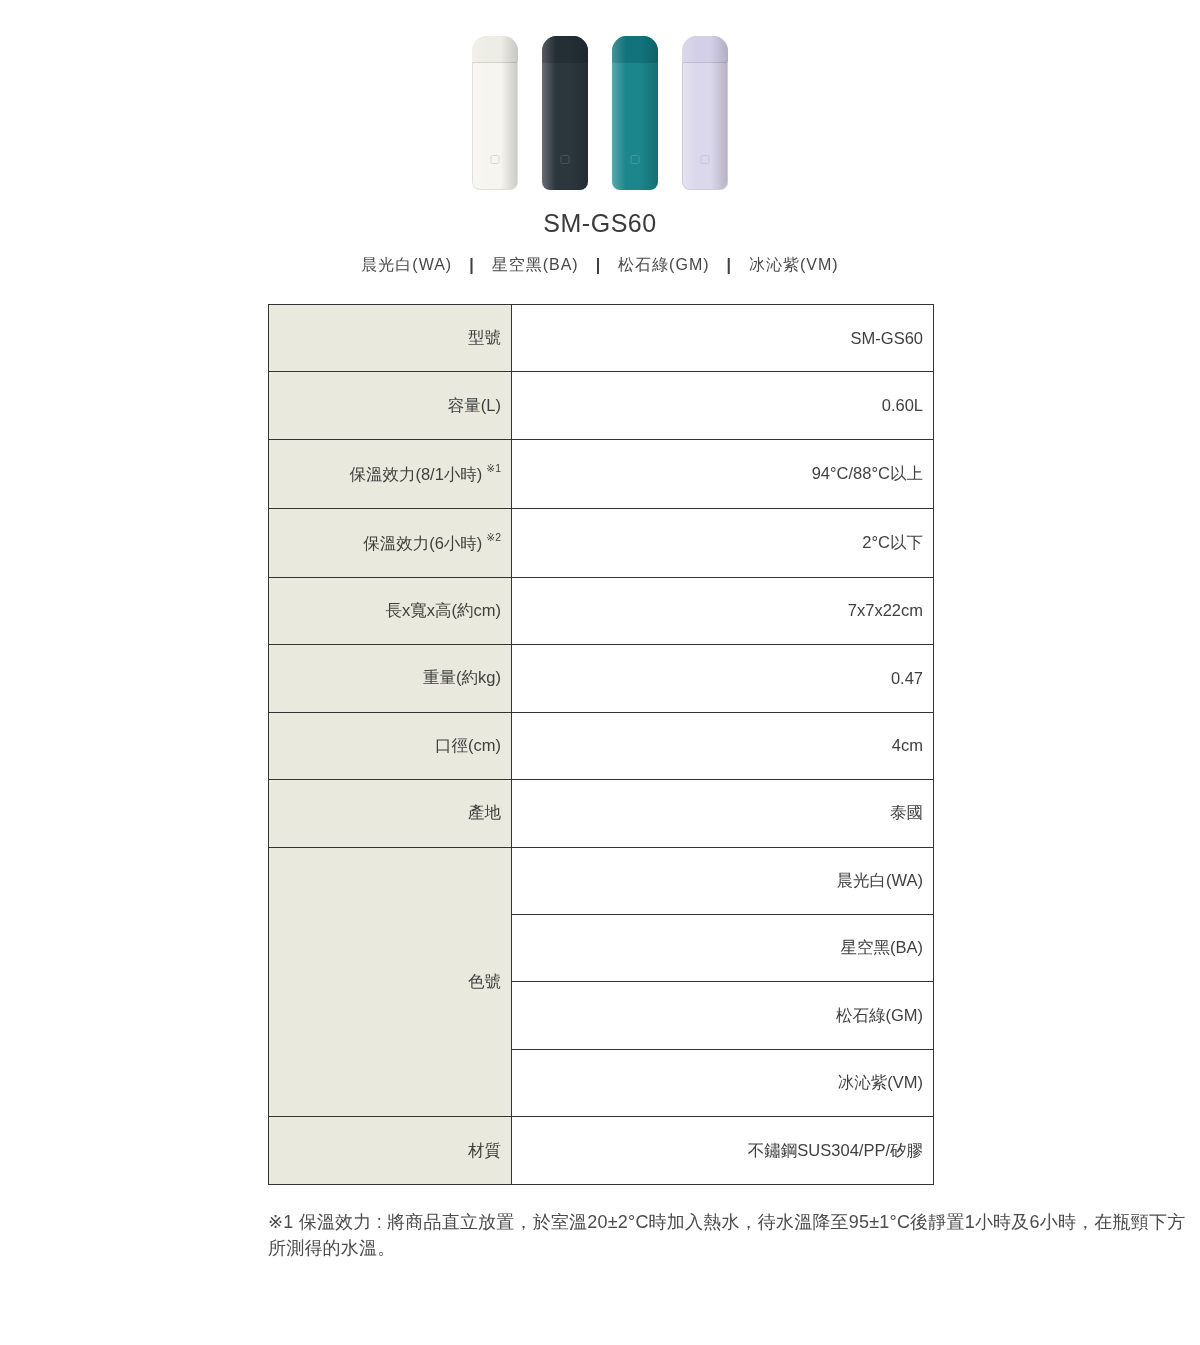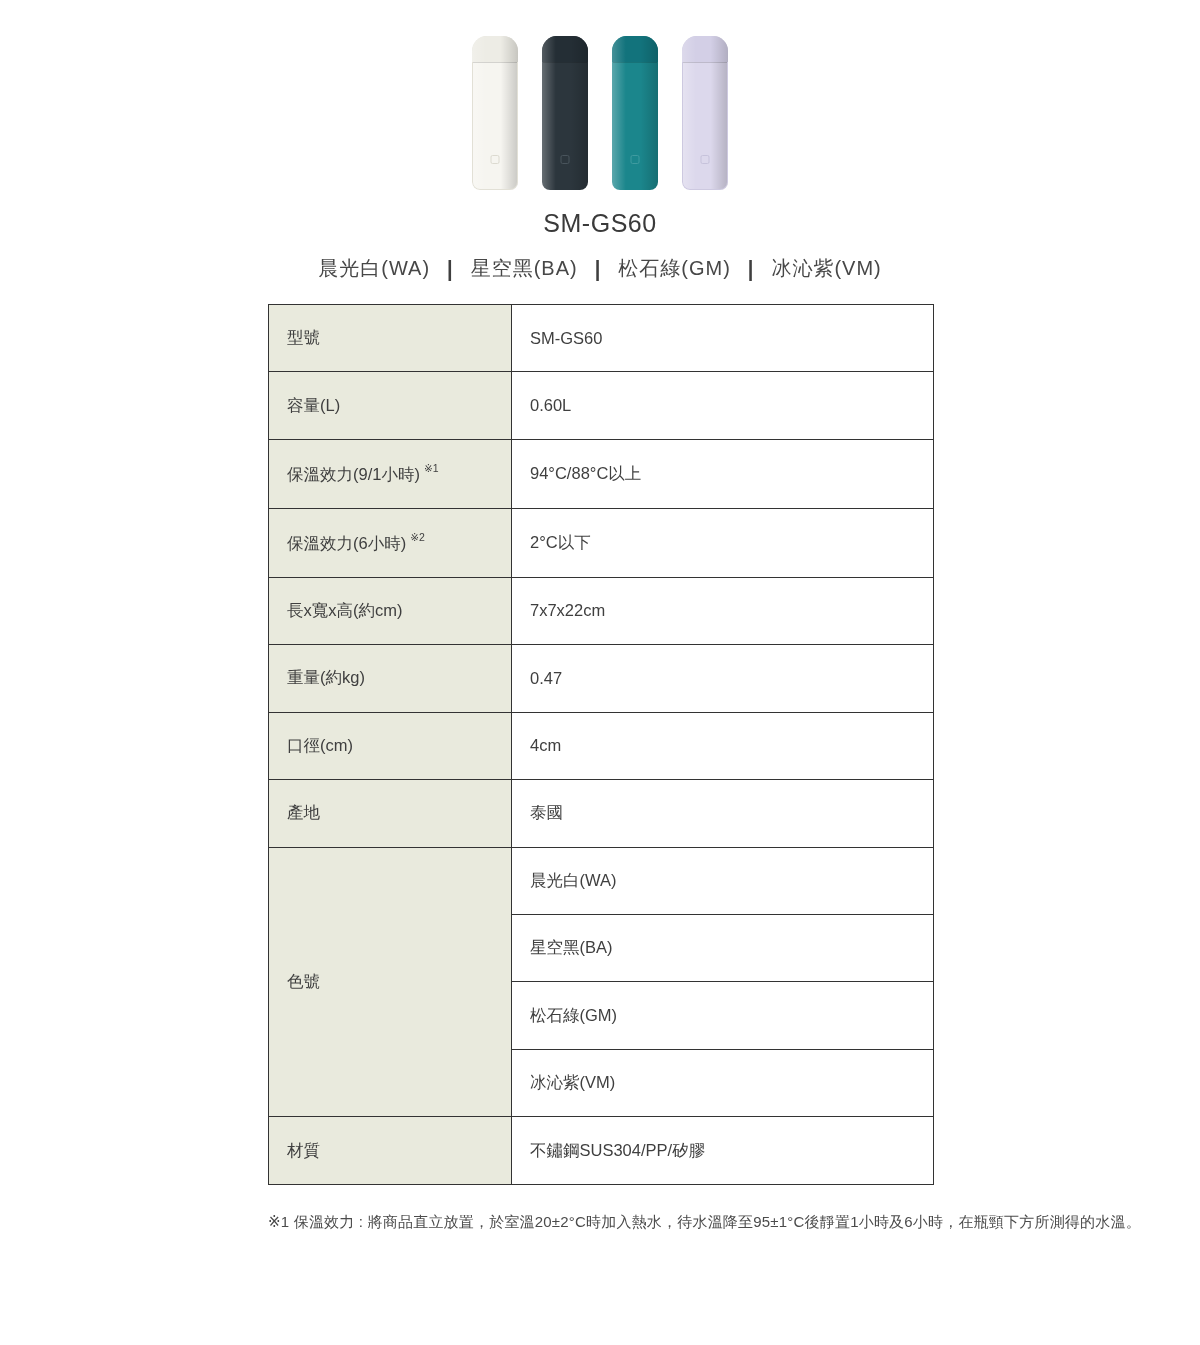--- a/index.html
+++ b/index.html
@@ -49,58 +49,58 @@
 
   
   .model-title {
     position:absolute; top:201px; left:0; width:100%;
     text-align:center;
     font-size:25px; letter-spacing:.5px; color:#3a3a3a;
   }
   .color-line {
     position:absolute; top:247px; left:0; width:100%;
     text-align:center;
-    font-size:20px; letter-spacing:1px; color:#474747;
+    font-size:16px; letter-spacing:1px; color:#474747;
   }
   .color-line .sep {
     display:inline-block;
     margin:0 17px;
     font-weight:bold;
     color:#3f3f3f;
     transform:scaleY(1.1);
   }
 
   
   .spec-table {
     position:absolute; left:268px; top:296px;
     width:666px; height:881px;
     border-collapse:collapse;
     table-layout:fixed;
     font-size:16.5px;
     color:#3f3f3f;
   }
   .spec-table td {
     border:1px solid #333333;
-    text-align:left;
+    text-align:right;
     vertical-align:middle;
-    padding:0 18px;
+    padding:0 10px;
   }
   .spec-table td.l { background:#e9eadd; width:243px; }
   .spec-table td.v { background:#ffffff; }
   .spec-table sup {
     font-size:10.5px;
     position:relative; top:-1px;
     margin-left:4px;
     vertical-align:super;
   }
 
   
   .footnotes {
     position:absolute; left:268px; top:1201px;
-    font-size:15px; line-height:26px;
+    font-size:18px; line-height:26px;
     color:#4b4b4b;
     letter-spacing:.2px;
   }
 </style>
 </head>
 <body>
 
 <div class="page">
 
   <div class="bottles">
@@ -136,21 +136,21 @@
     <tbody>
         <tr>
       <td class="l">型號</td>
       <td class="v">SM-GS60</td>
     </tr>
     <tr>
       <td class="l">容量(L)</td>
       <td class="v">0.60L</td>
     </tr>
     <tr>
-      <td class="l"><span>保溫效力(9/1小時)</span><sup>※1</sup></td>
+      <td class="l"><span>保溫效力(8/1小時)</span><sup>※1</sup></td>
       <td class="v">94°C/88°C以上</td>
     </tr>
     <tr>
       <td class="l"><span>保溫效力(6小時)</span><sup>※2</sup></td>
       <td class="v">2°C以下</td>
     </tr>
     <tr>
       <td class="l">長x寬x高(約cm)</td>
       <td class="v">7x7x22cm</td>
     </tr>

